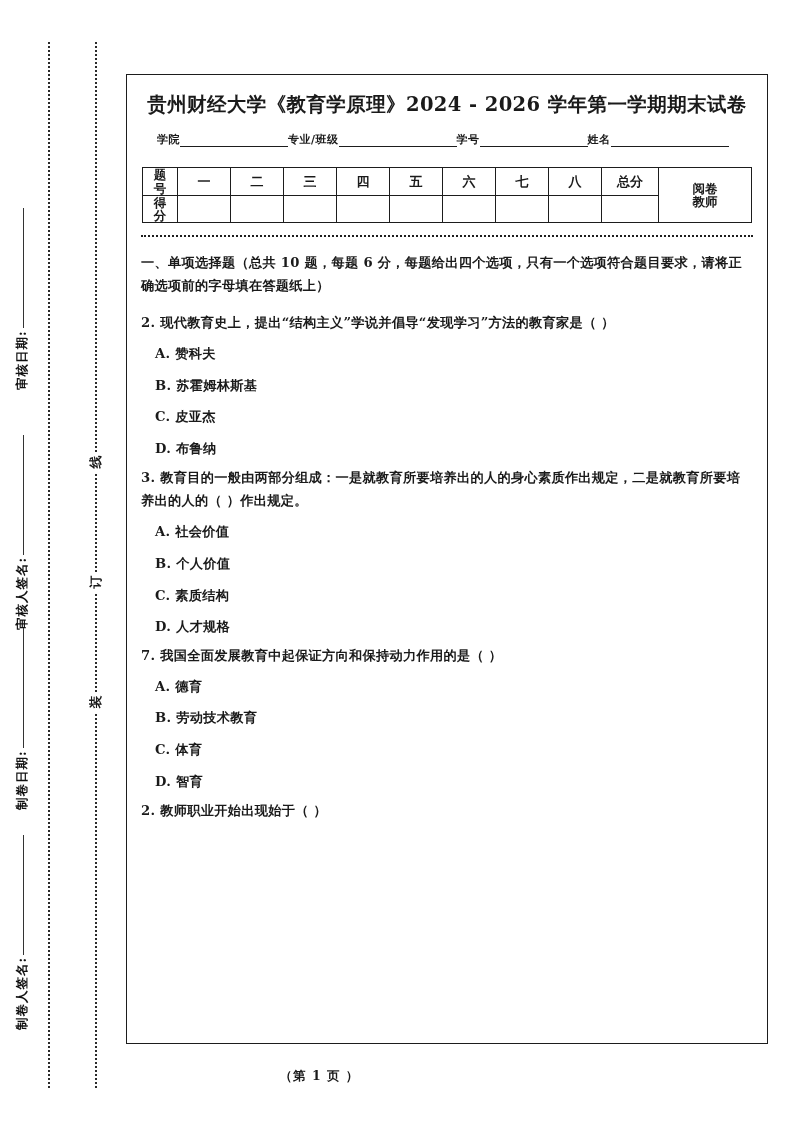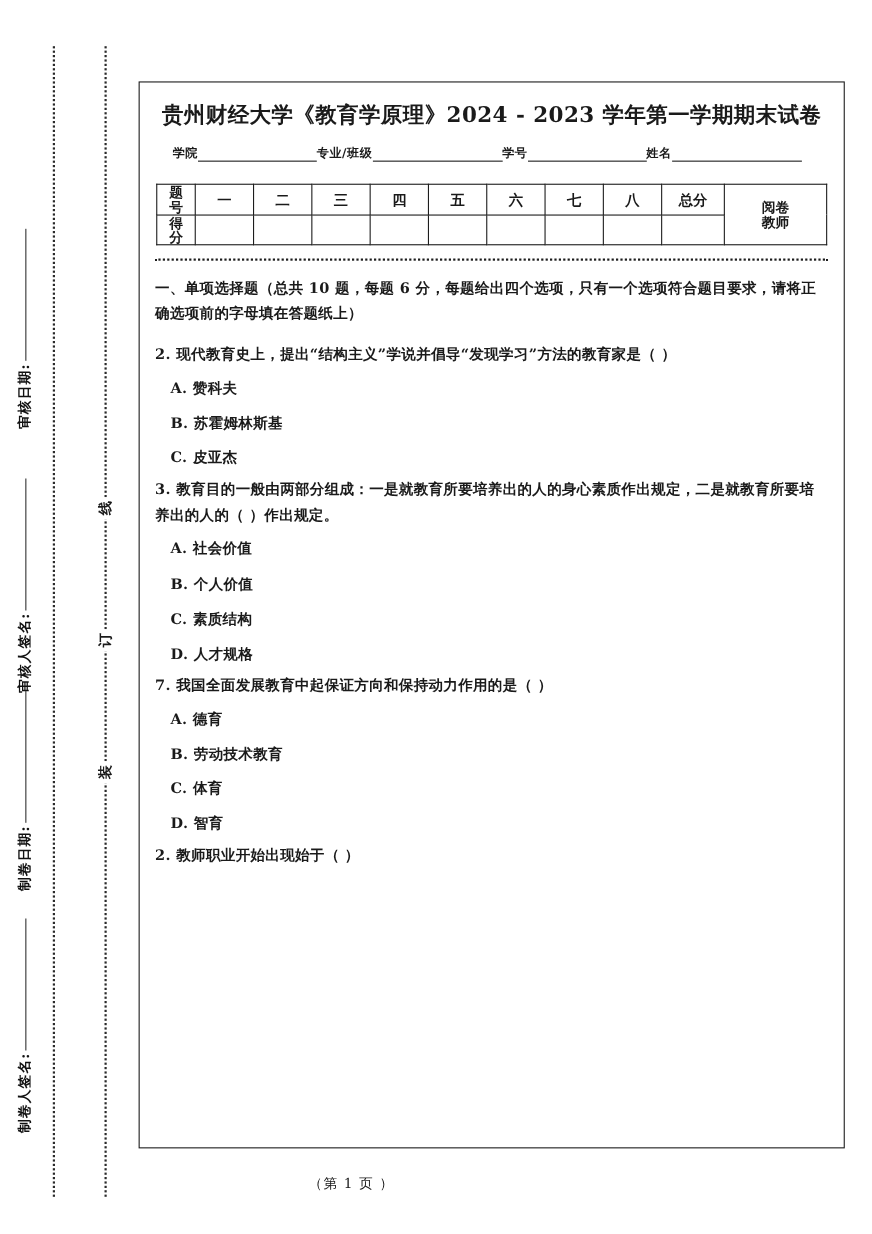--- a/index.html
+++ b/index.html
@@ -178,21 +178,21 @@
   }
   .q-block { margin-bottom: 2px; }
 
   .footer {
     position: absolute;
     left: 0;
     top: 1068px;
     width: 639px;
     text-align: center;
     font-size: 12.5px;
-    font-weight: normal;
+    font-weight: bold;
     letter-spacing: 1px;
   }
 </style>
 </head>
 <body>
 
 <div class="left-margin">
   <div class="dash-col-outer"></div>
   <div class="dash-col-inner"></div>
 
@@ -209,21 +209,21 @@
     <span class="lbl-text">制卷人签名:</span><span class="lbl-rule"></span>
   </div>
 
   <div class="seal-char" style="top: 448px;">线</div>
   <div class="seal-char" style="top: 568px;">订</div>
   <div class="seal-char" style="top: 688px;">装</div>
 </div>
 
 <div class="page-box">
 
-  <div class="title">贵州财经大学《教育学原理》2024 - 2023 学年第一学期期末试卷</div>
+  <div class="title">贵州财经大学《教育学原理》2024 - 2026 学年第一学期期末试卷</div>
 
   <div class="info-row">
     <span class="info-field">
       <span class="fl">学院</span>
       <span class="rule rule-w1"></span>
     </span>
     <span class="info-field">
       <span class="fl">专业/班级</span>
       <span class="rule rule-w2"></span>
     </span>
@@ -280,20 +280,21 @@
 
   <div class="body">
     <div class="sec-heading">一、单项选择题（总共 10 题，每题 6 分，每题给出四个选项，只有一个选项符合题目要求，请将正确选项前的字母填在答题纸上）</div>
 
 
     <div class="q-block">
       <div class="q-stem">2. 现代教育史上，提出“结构主义”学说并倡导“发现学习”方法的教育家是（  ）</div>
       <div class="q-opt">A. 赞科夫</div>
       <div class="q-opt">B. 苏霍姆林斯基</div>
       <div class="q-opt">C. 皮亚杰</div>
+      <div class="q-opt">D. 布鲁纳</div>
     </div>
 
     <div class="q-block">
       <div class="q-stem">3. 教育目的一般由两部分组成：一是就教育所要培养出的人的身心素质作出规定，二是就教育所要培养出的人的（  ）作出规定。</div>
       <div class="q-opt">A. 社会价值</div>
       <div class="q-opt">B. 个人价值</div>
       <div class="q-opt">C. 素质结构</div>
       <div class="q-opt">D. 人才规格</div>
     </div>
 

